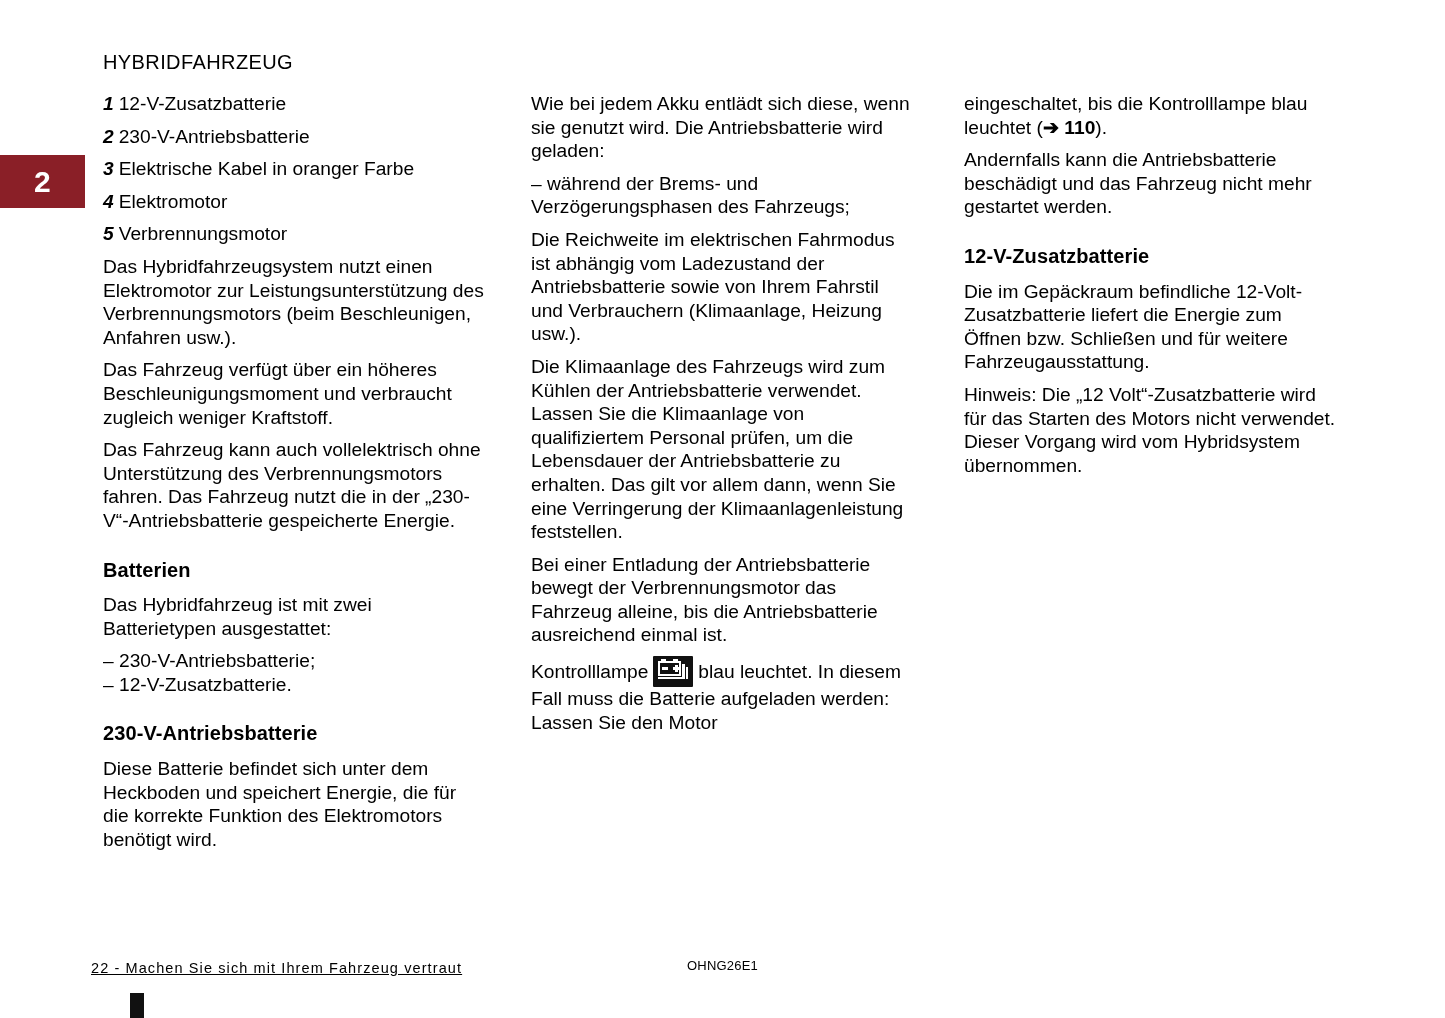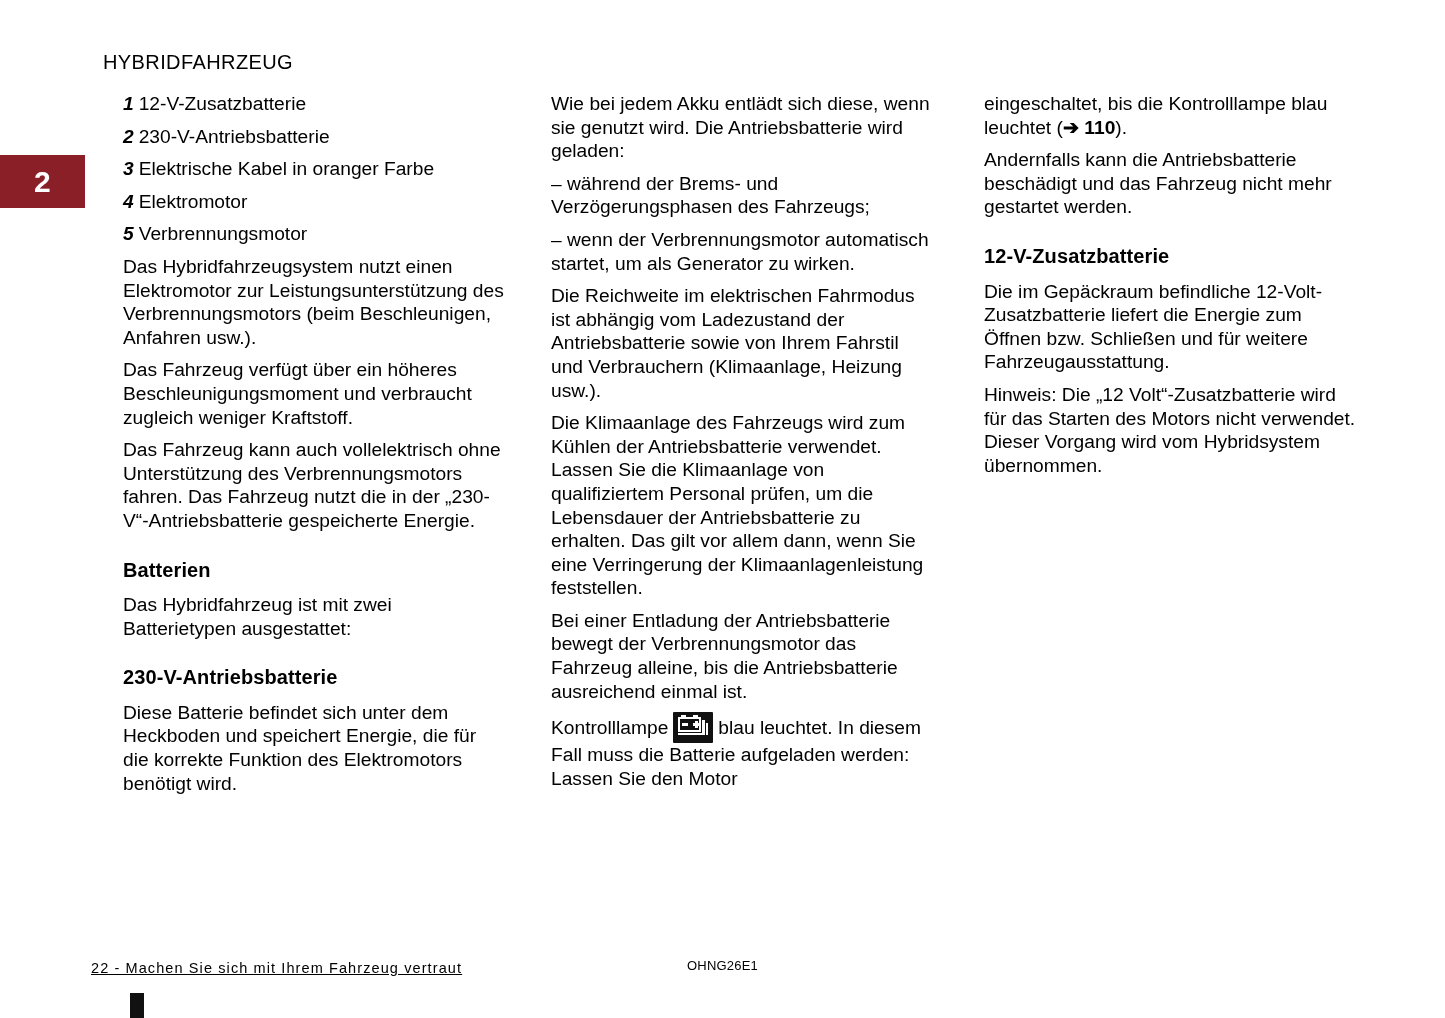--- a/index.html
+++ b/index.html
@@ -47,21 +47,20 @@
     font-weight: normal;
     letter-spacing: 0.4px;
   }
 
   
   .col {
     position: absolute;
     top: 92px;
     font-size: 19.2px;
     line-height: 23.6px;
-    margin-left: 20px;
   }
   .col-1 { left: 103px;  width: 382px; }
   .col-2 { left: 531px;  width: 384px; }
   .col-3 { left: 964px;  width: 372px; }
 
   
   p {
     margin: 0 0 9px 0;
   }
   .num-item {
@@ -229,33 +228,36 @@
   </div>
 
   <p>Das Hybridfahrzeugsystem nutzt einen Elektromotor zur Leistungsunterstützung des Verbrennungsmotors (beim Beschleunigen, Anfahren usw.).</p>
   <p>Das Fahrzeug verfügt über ein höheres Beschleunigungsmoment und verbraucht zugleich weniger Kraftstoff.</p>
   <p>Das Fahrzeug kann auch vollelektrisch ohne Unterstützung des Verbrennungsmotors fahren. Das Fahrzeug nutzt die in der „230-V“-Antriebsbatterie gespeicherte Energie.</p>
 
   <h2 class="sub-head">Batterien</h2>
 
   <p>Das Hybridfahrzeug ist mit zwei Batterietypen ausgestattet:</p>
 
+  <div class="dash-list">
+    <span class="dash-row">– 230-V-Antriebsbatterie;</span>
+    <span class="dash-row">– 12-V-Zusatzbatterie.</span>
+  </div>
 
   <h2 class="sub-head">230-V-Antriebsbatterie</h2>
 
   <p>Diese Batterie befindet sich unter dem Heckboden und speichert Energie, die für die korrekte Funktion des Elektromotors benötigt wird.</p>
 </div>
 
 <div class="col col-2">
 
   <p>Wie bei jedem Akku entlädt sich diese, wenn sie genutzt wird. Die Antriebsbatterie wird geladen:</p>
 
   <div class="dash-list">
     <p class="hang">– während der Brems- und Verzögerungsphasen des Fahrzeugs;</p>
-    <p class="hang">– wenn der Verbrennungsmotor automatisch startet, um als Generator zu wirken.</p>
   </div>
 
   <p>Die Reichweite im elektrischen Fahrmodus ist abhängig vom Ladezustand der Antriebsbatterie sowie von Ihrem Fahrstil und Verbrauchern (Klimaanlage, Heizung usw.).</p>
   <p>Die Klimaanlage des Fahrzeugs wird zum Kühlen der Antriebsbatterie verwendet. Lassen Sie die Klimaanlage von qualifiziertem Personal prüfen, um die Lebensdauer der Antriebsbatterie zu erhalten. Das gilt vor allem dann, wenn Sie eine Verringerung der Klimaanlagenleistung feststellen.</p>
   <p>Bei einer Entladung der Antriebsbatterie bewegt der Verbrennungsmotor das Fahrzeug alleine, bis die Antriebsbatterie ausreichend einmal ist.</p>
 
 
   <p class="p-icon"><span>Kontrolllampe</span><span class="icon-battery"><span class="body"></span><span class="cap-l"></span><span class="cap-r"></span><span class="sign-minus"></span><span class="sign-plus-h"></span><span class="sign-plus-v"></span><span class="stack-1"></span><span class="stack-2"></span><span class="base"></span></span><span>blau leuchtet. In diesem Fall muss die Batterie aufgeladen werden: Lassen Sie den Motor</span></p>
 </div>
 

